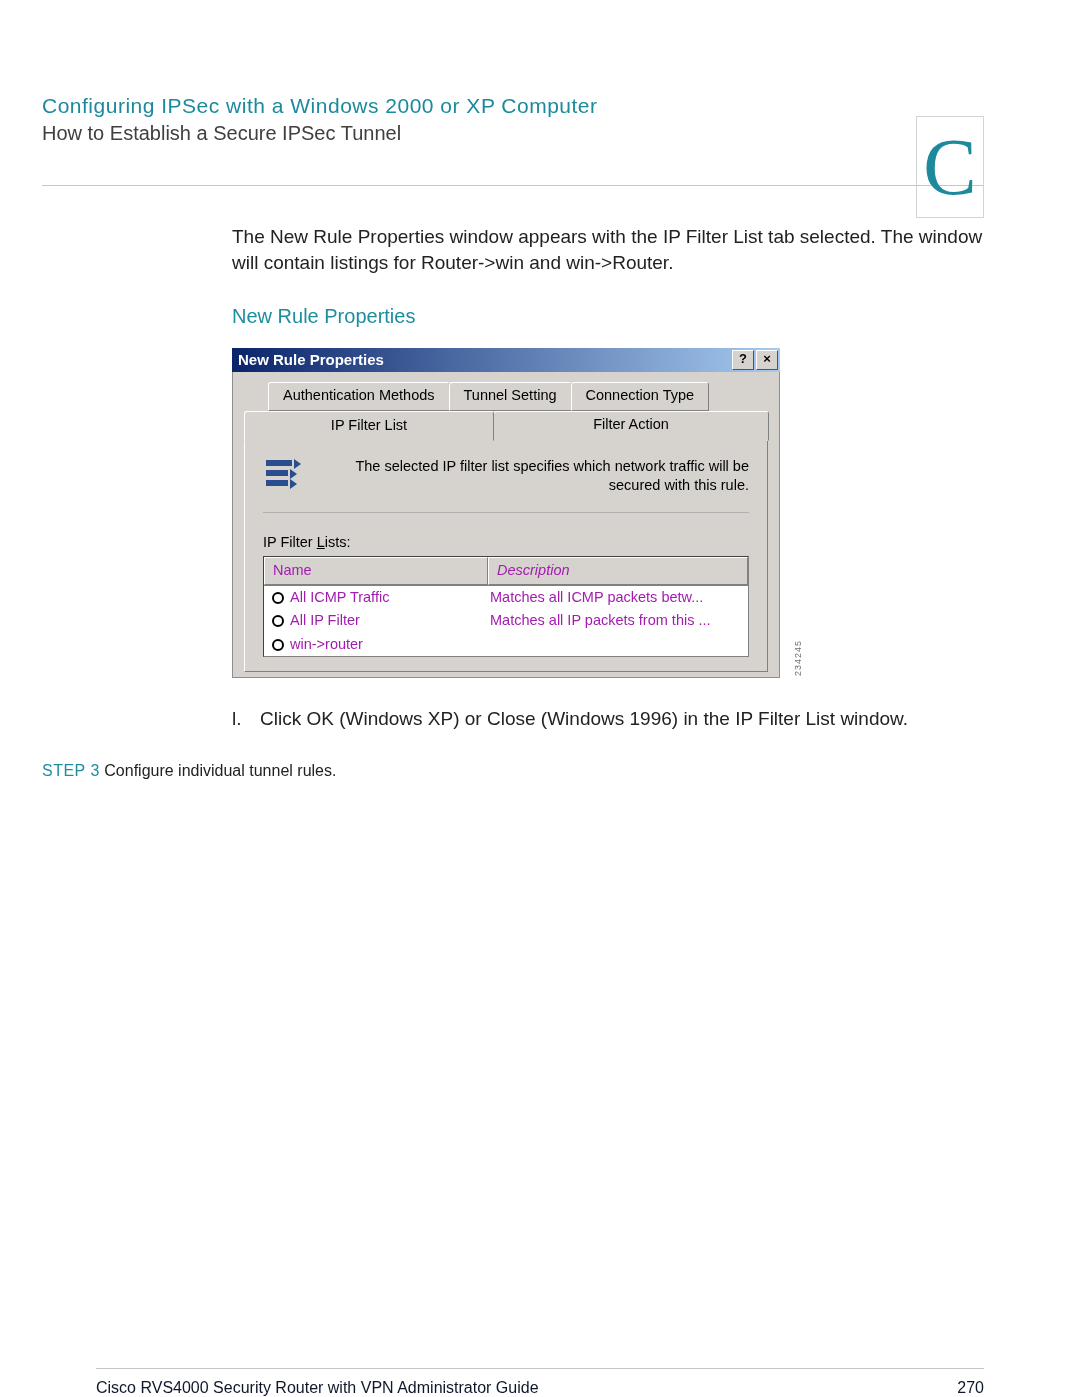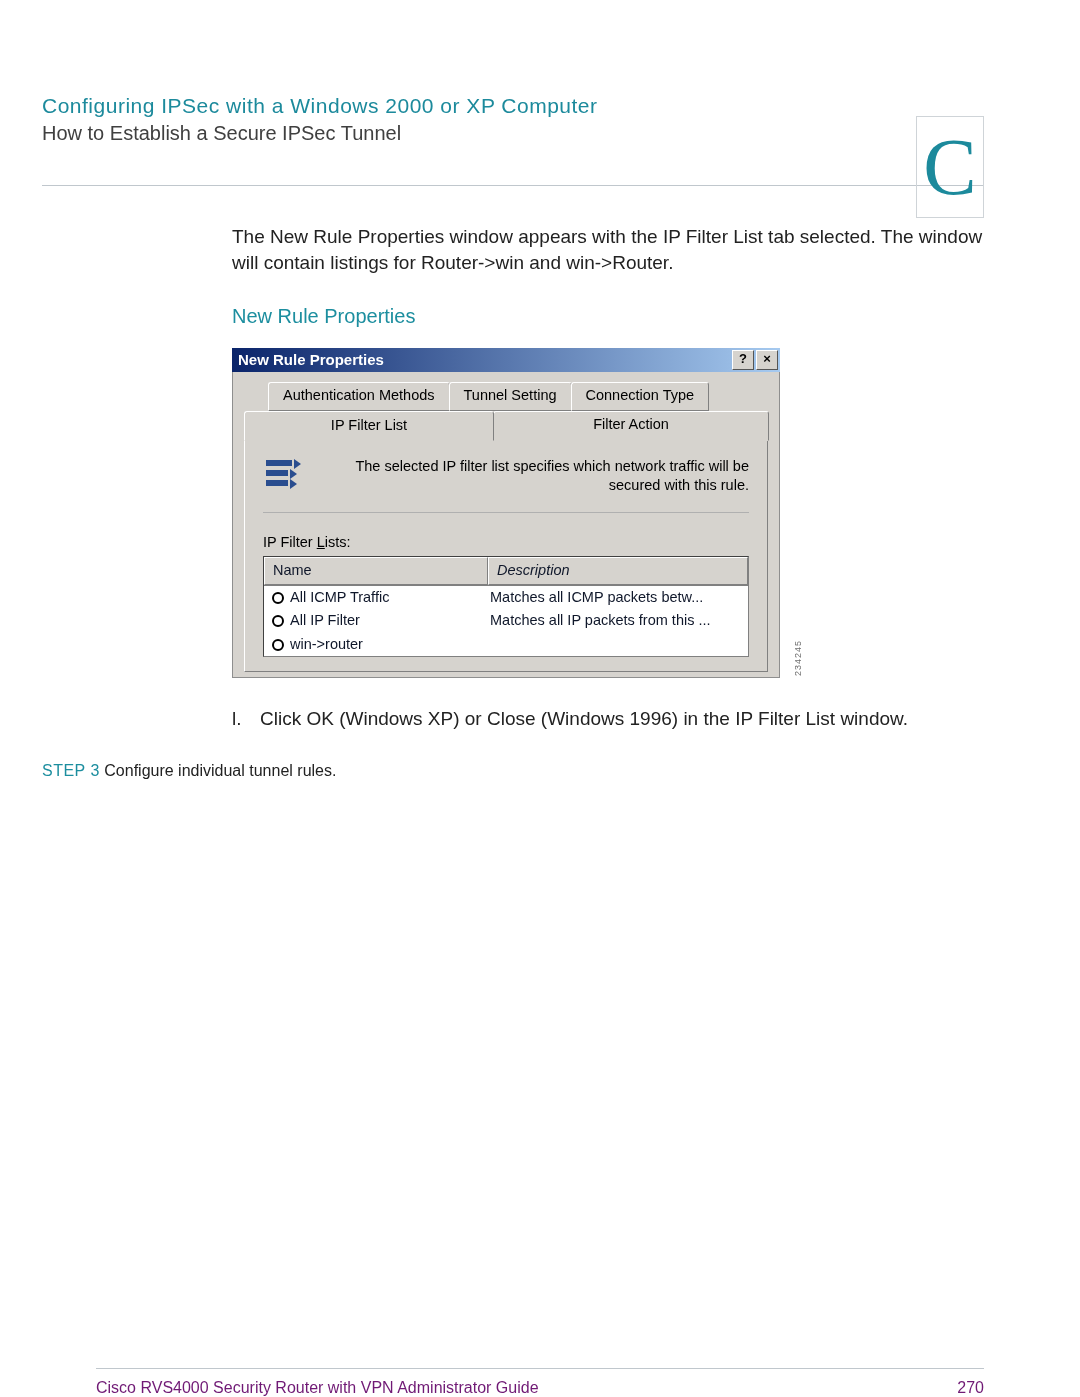--- a/index.html
+++ b/index.html
@@ -203,21 +203,21 @@
 
   .list-label { font-size: 14.5px; color:#000; margin-bottom:4px; }
   .list-label .ul { text-decoration: underline; }
 
   .listview {
     border: 1px solid #808080;
     border-top-color: #404040;
     border-left-color: #404040;
     background: #ffffff;
     font-size: 14.5px;
-    color: #0f172a;
+    color: #a21caf;
   }
   .lv-header {
     display: flex;
     background: #d6d3ce;
     border-bottom: 1px solid #808080;
   }
   .lv-h {
     padding: 3px 8px;
     border: 1px solid #fff;
     border-right-color: #808080;
@@ -265,21 +265,21 @@
   }
   .footer-line {
     border: none;
     border-top: 1px solid #c0c7cd;
     margin-bottom: 10px;
   }
   .footer-row {
     display: flex;
     justify-content: space-between;
     font-size: 16px;
-    color: #701a75;
+    color: #0f172a;
   }
 </style>
 </head>
 <body>
 
 <div class="page">
 
   <div class="header">
     <div class="header-title">Configuring IPSec with a Windows 2000 or XP Computer</div>
     <div class="header-sub">How to Establish a Secure IPSec Tunnel</div>

